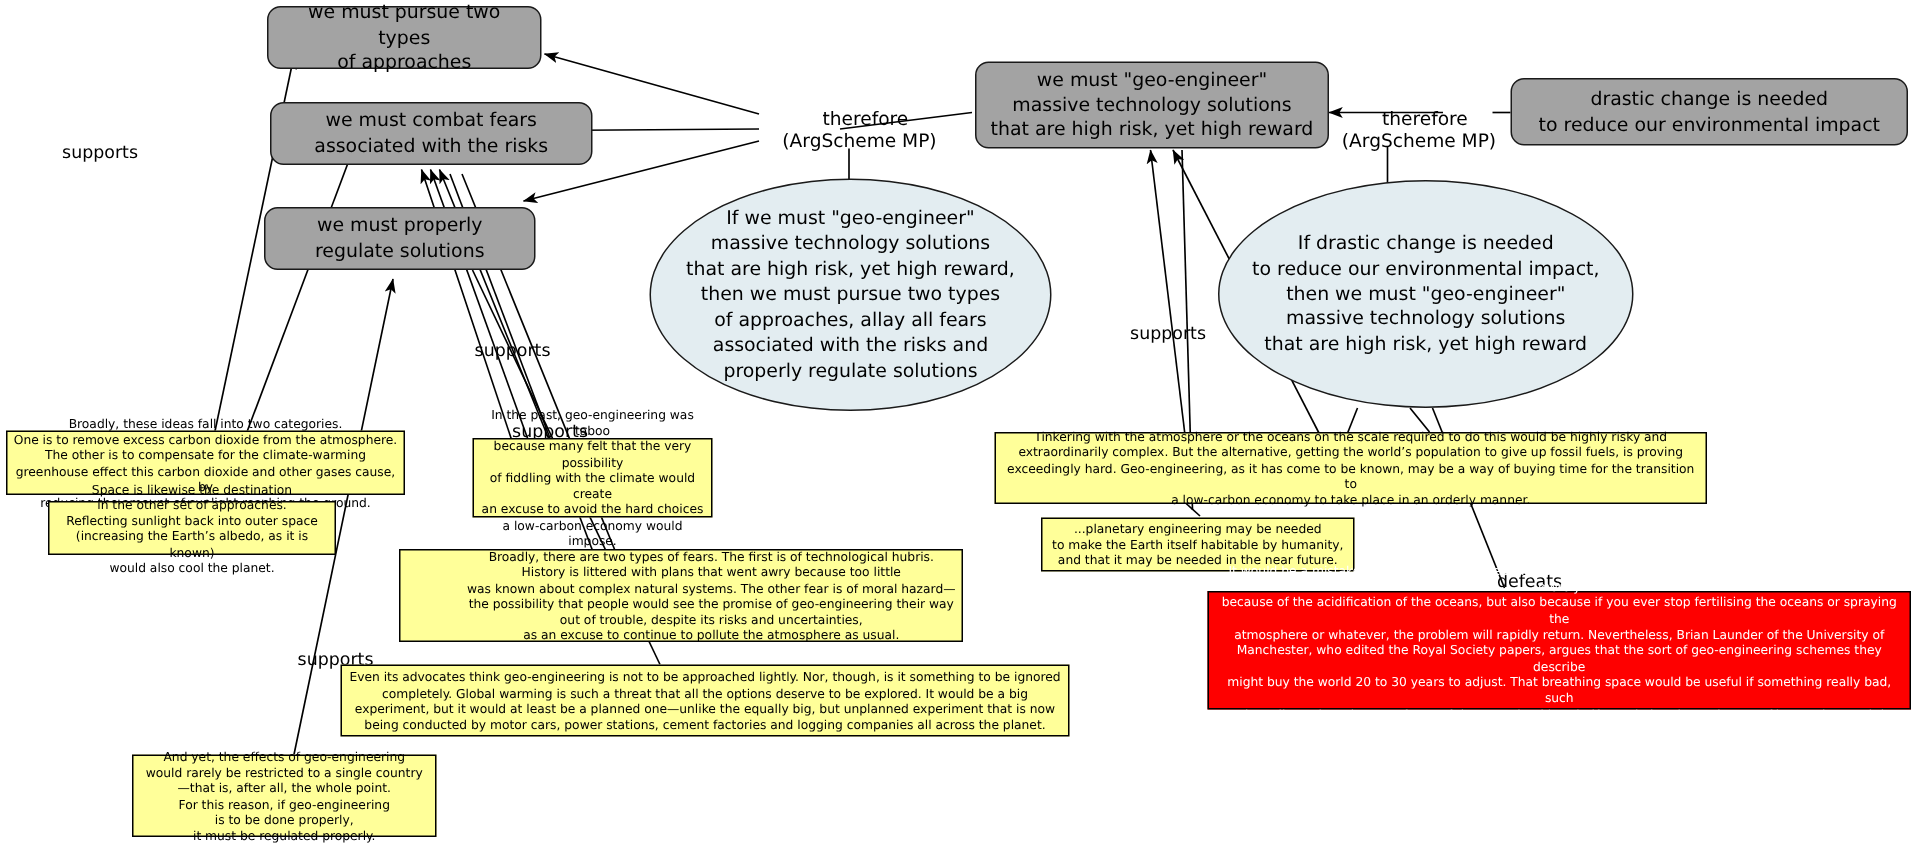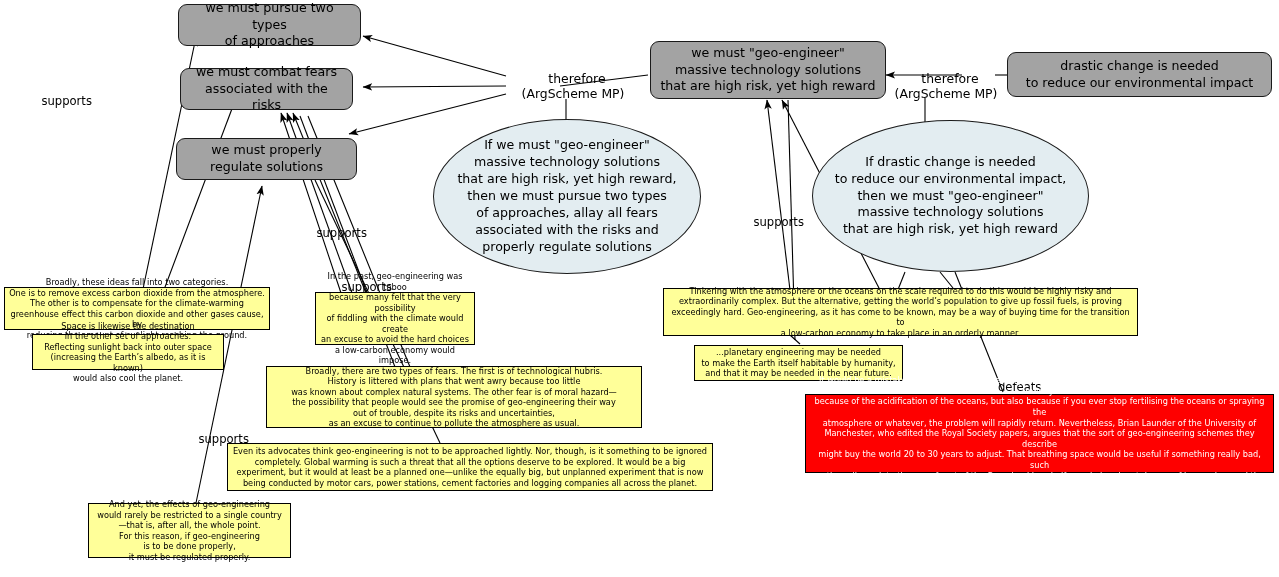--- a/index.html
+++ b/index.html
@@ -75,21 +75,21 @@
   <path class="edge" d="M 795,340 L 788,100"></path>
 
   <path class="edge" d="M 1003,392 L 955,272"></path>
 </svg>
 
 <div class="nodebox" style="left:178px;top:4px;width:183px;height:42px;">
   <span class="txt">we must pursue two types
 of approaches</span>
 </div>
 
-<div class="nodebox" style="left:180px;top:68px;width:173px;height:42px;">
+<div class="nodebox" style="left:180px;top:68px;width:215px;height:42px;">
   <span class="txt">we must combat fears
 associated with the risks</span>
 </div>
 
 <div class="nodebox" style="left:176px;top:138px;width:181px;height:42px;">
   <span class="txt">we must properly
 regulate solutions</span>
 </div>
 
 <div class="nodebox" style="left:650px;top:41px;width:236px;height:58px;">
@@ -172,21 +172,21 @@
 </div>
 
 <div class="note" style="left:315px;top:292px;width:160px;height:53px;">
   <span class="txt">In the past, geo-engineering was taboo
 because many felt that the very possibility
 of fiddling with the climate would create
 an excuse to avoid the hard choices
 a low-carbon economy would impose.</span>
 </div>
 
-<div class="note" style="left:266px;top:366px;width:376px;height:62px;">
+<div class="note" style="left:266px;top:366px;width:376px;height:62px;justify-content:flex-end;">
   <span class="txt">Broadly, there are two types of fears. The first is of technological hubris.
 History is littered with plans that went awry because too little
 was known about complex natural systems. The other fear is of moral hazard—
 the possibility that people would see the promise of geo-engineering their way
 out of trouble, despite its risks and uncertainties,
 as an excuse to continue to pollute the atmosphere as usual.</span>
 </div>
 
 <div class="note" style="left:227px;top:443px;width:486px;height:48px;">
   <span class="txt">Even its advocates think geo-engineering is not to be approached lightly. Nor, though, is it something to be ignored

